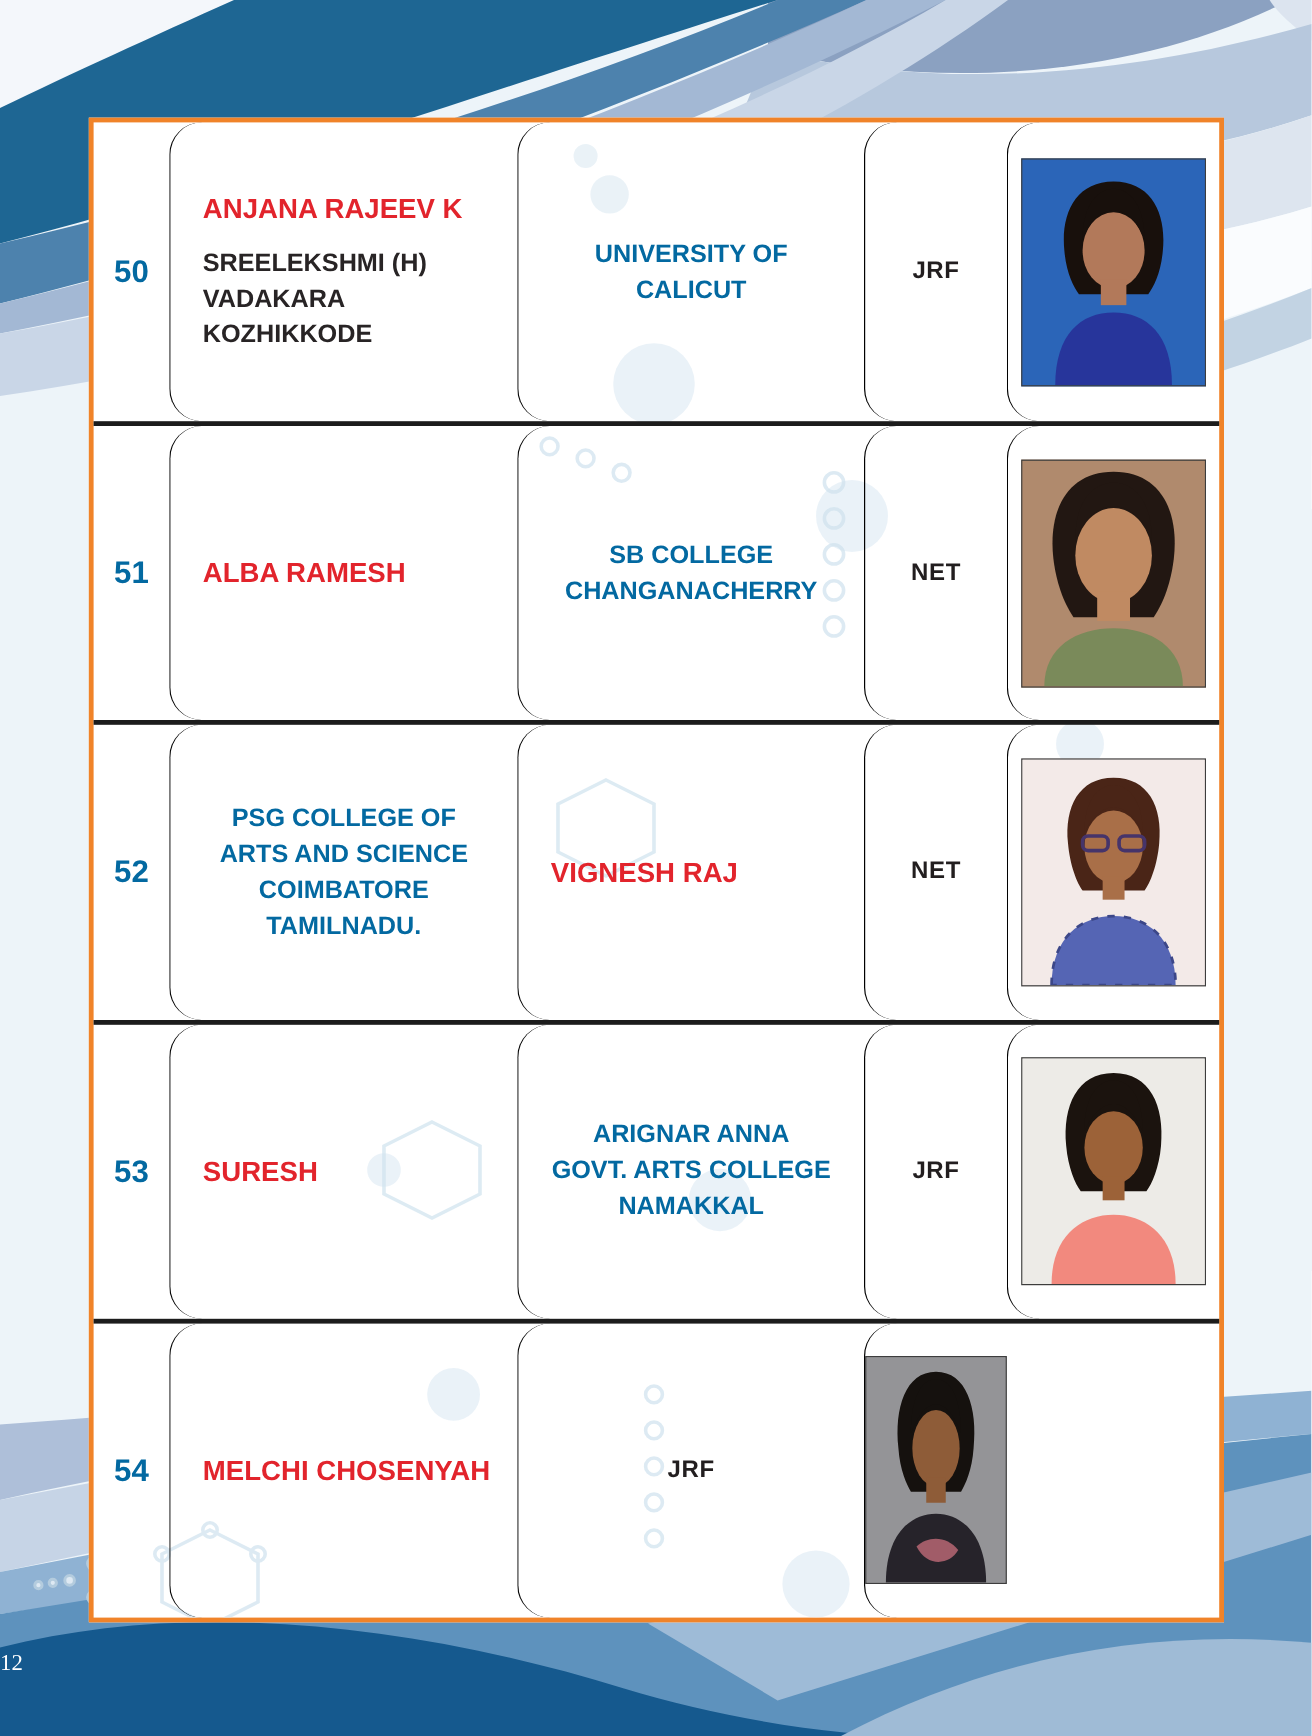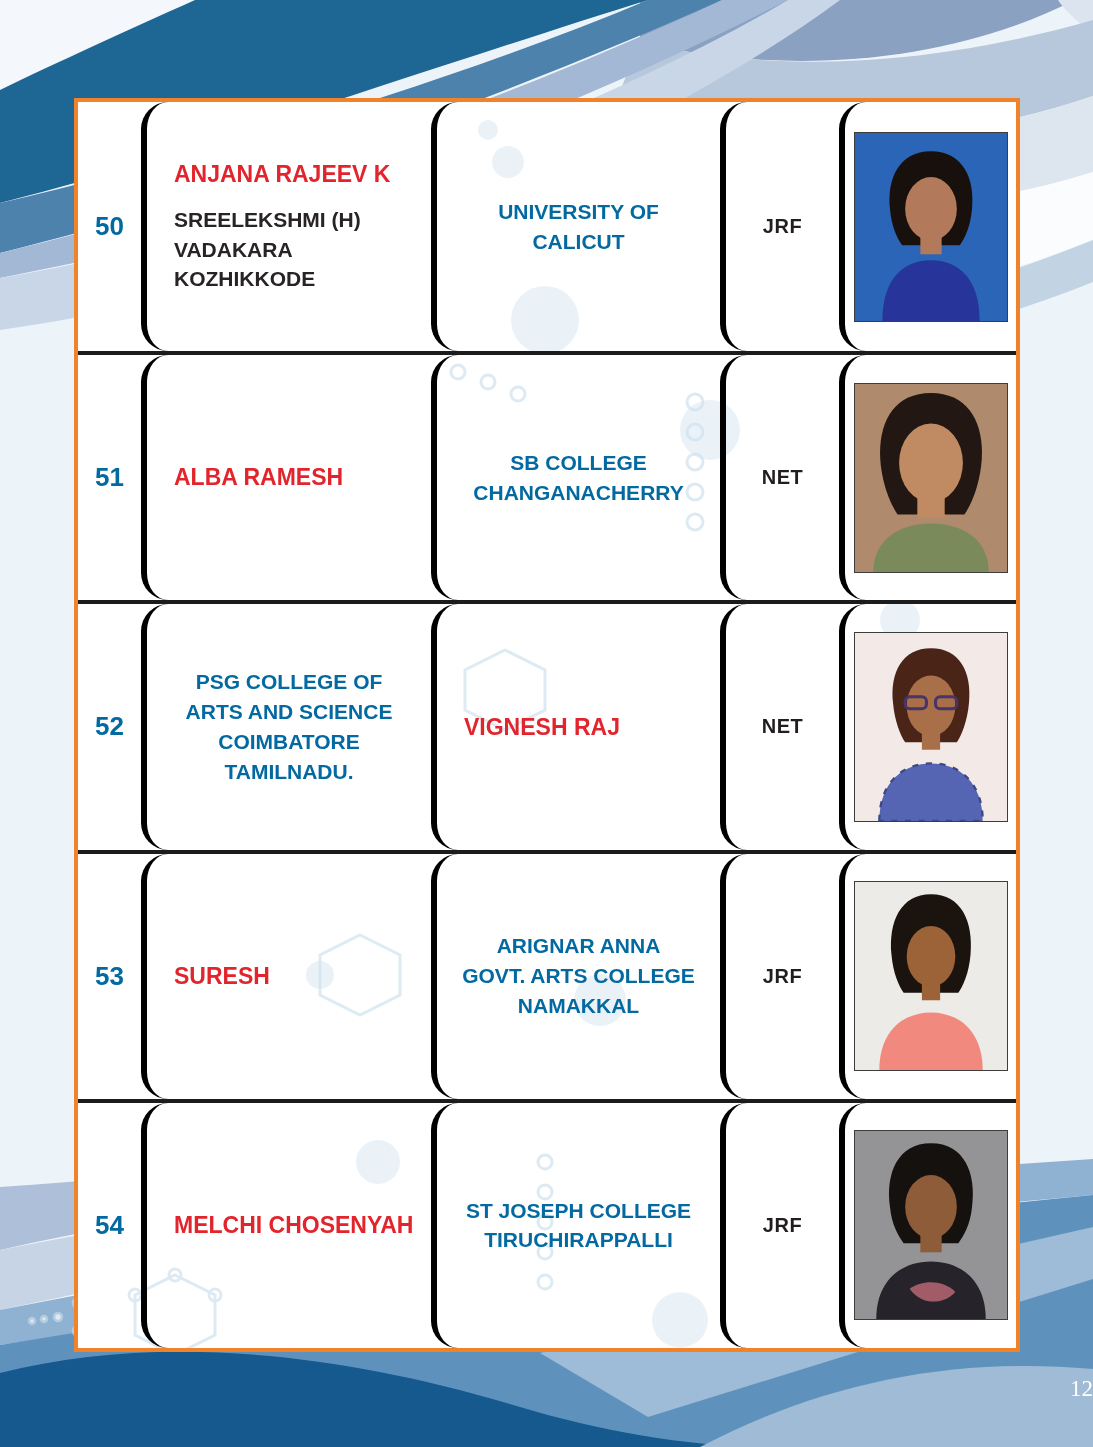--- a/index.html
+++ b/index.html
@@ -16,37 +16,37 @@
   
   .roster-table{
     position:absolute;left:74px;top:98px;width:946px;height:1254px;
     box-sizing:border-box;border:4px solid #f08329;background:#ffffff;
   }
   .deco-layer{position:absolute;inset:0;z-index:0;}
   .rows{position:relative;z-index:1;display:grid;grid-template-rows:repeat(5,1fr);height:100%;}
   .row{display:grid;grid-template-columns:63px 290px 289px 119px 1fr;min-height:0;}
   .row + .row{border-top:4px solid #1c1c1c;}
   .cell{display:flex;align-items:center;justify-content:center;min-height:0;box-sizing:border-box;}
-  .cell + .cell{border-left:6px solid #000000;border-radius:27px;}
+  .cell + .cell{border-left:1px solid #000000;border-radius:27px;}
   .cell.num span{font-size:26px;font-weight:700;color:#0369a1;}
   .cell.name{flex-direction:column;align-items:flex-start;justify-content:center;padding:0 8px 0 27px;}
   .student-name{color:#e2242c;font-weight:700;font-size:23px;line-height:1.25;}
   .student-address{white-space:pre-line;font-weight:700;font-size:21px;line-height:1.4;color:#282425;margin-top:17px;}
   .student-address:empty{display:none;}
   .college-text{white-space:pre-line;text-align:center;font-weight:700;font-size:21px;line-height:1.42;color:#0369a1;padding:0 6px;}
   .cell.qual span{font-size:20px;font-weight:700;color:#221e1f;letter-spacing:.5px;}
   .photo{
     width:152px;height:188px;border:1px solid #3d3d3d;position:relative;overflow:hidden;
     background:var(--bg,#ddd);
   }
   .photo svg{display:block;width:100%;height:100%;}
 
   .page-number{
-    position:absolute;left:0;right:0;top:1376px;text-align:right;z-index:2;
-    font-family:"Liberation Serif",serif;font-size:23px;color:#ffffff;
+    position:absolute;left:0;right:0;top:1376px;text-align:left;z-index:2;
+    font-family:"Liberation Serif",serif;font-size:19px;color:#ffffff;
   }
 </style>
 </head>
 <body>
 
 <svg id="bg-top" class="bg" width="1093" height="380" viewBox="0 0 1093 380">
   <rect width="1093" height="380" fill="#edf4f9"></rect>
 
   <path d="M640,0 L1075,0 C960,58 800,80 640,42 Z" fill="#8ba1c1"></path>
   <path d="M1058,0 L1093,0 L1093,34 C1078,22 1064,10 1058,0 Z" fill="#dce4ef"></path>
@@ -251,24 +251,20 @@
     </div>
 
     <div class="row">
       <div class="cell num">
         <span>54</span>
         </div>
       <div class="cell name">
         <div class="student-name">MELCHI CHOSENYAH</div>
 
       </div>
-      <div class="cell">
-        <div class="college-text">ST JOSEPH COLLEGE
-TIRUCHIRAPPALLI</div>
-        </div>
       <div class="cell qual">
         <span>JRF</span>
         </div>
       <div class="cell">
         <div class="photo" title="Male student with curly hair in black t-shirt on grey background" style="--bg: #949497; --hair: #15110e; --skin: #8e5c38; --shirt: #26232a;">
           <svg viewBox="0 0 100 124" preserveAspectRatio="none">
             <rect width="100" height="124" fill="var(--bg)"></rect>
             <path d="M50 8 C28 8 20 28 23 50 C24 62 29 70 32 74 L68 74 C71 70 76 62 77 50 C80 28 72 8 50 8 Z" fill="var(--hair)"></path>
             <ellipse cx="50" cy="50" rx="17" ry="21" fill="var(--skin)"></ellipse>
             <path d="M32 42 C32 20 41 12 50 12 C59 12 68 20 68 42 C62 30 56 26 50 26 C44 26 38 30 32 42 Z" fill="var(--hair)"></path>

